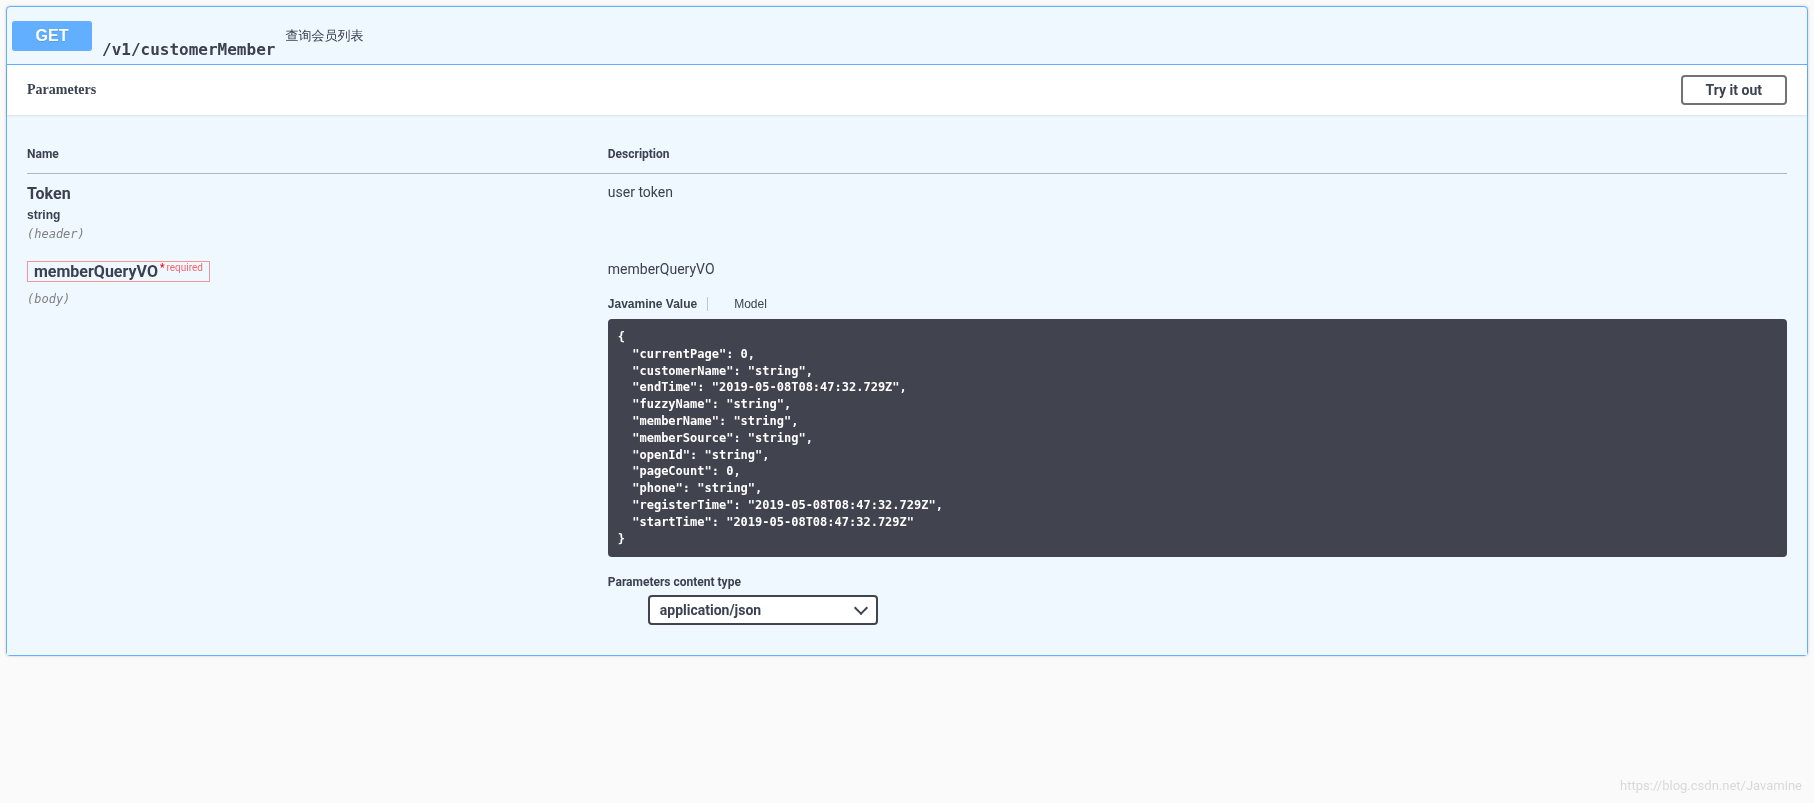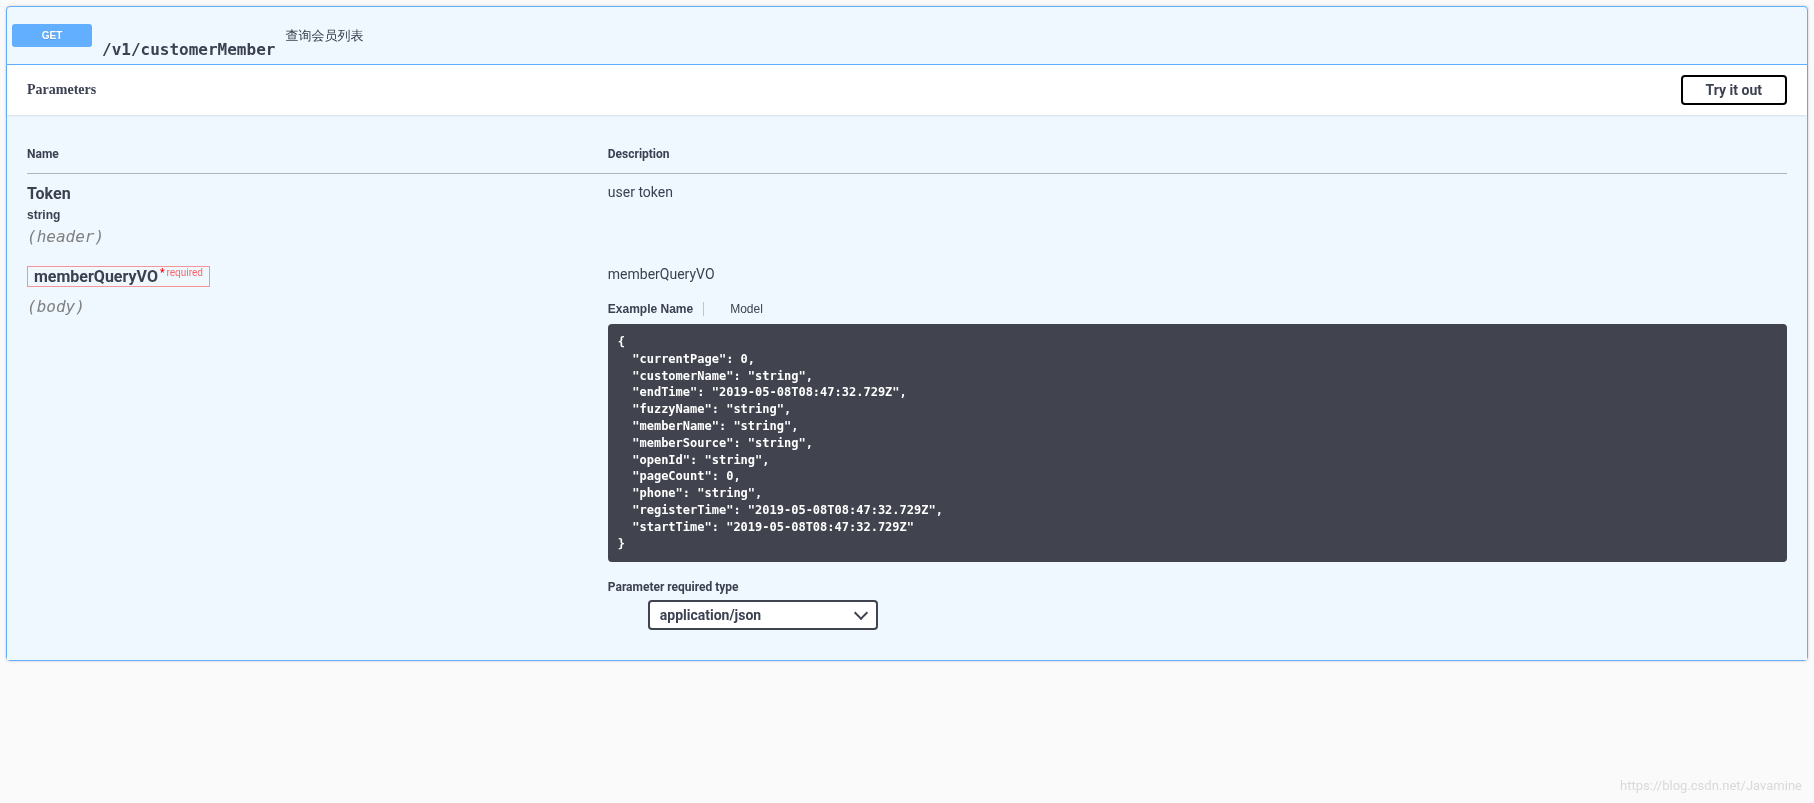--- a/index.html
+++ b/index.html
@@ -22,21 +22,21 @@
     align-items: center;
     padding: 5px;
     background: rgba(97,175,254,.1);
     border-bottom: 1px solid #61affe;
     cursor: pointer;
   }
   .method {
     background: #61affe;
     color: #fff;
     font-weight: 700;
-    font-size: 10px;
+    font-size: 16px;
     min-width: 80px;
     text-align: center;
     padding: 6px 15px;
     border-radius: 3px;
     text-shadow: 0 1px 0 rgba(0,0,0,.1);
     font-family: sans-serif;
   }
   .path {
     font-family: "Consolas", "Monaco", monospace;
     font-size: 16px;
@@ -64,21 +64,21 @@
     min-height: 50px;
   }
   .section-header h4 {
     font-size: 14px;
     font-weight: 700;
     color: #3b4151;
     font-family: Liberation Serif, serif;
   }
   .try-out-btn {
     background: transparent;
-    border: 2px solid #000000;
+    border: 2px solid #737373;
     border-radius: 4px;
     padding: 5px 23px;
     font-weight: 700;
     font-size: 14px;
     color: #3b4151;
     cursor: pointer;
     font-family: inherit;
   }
   .params-wrap {
     padding: 20px;
@@ -127,21 +127,21 @@
   }
   .param-type {
     font-family: Liberation Sans, sans-serif;
     font-size: 12px;
     font-weight: 600;
     color: #3b4151;
     padding: 5px 0;
   }
   .param-in {
     font-family: "Consolas","Monaco",monospace;
-    font-size: 16px;
+    font-size: 12px;
     font-style: italic;
     color: #808080;
   }
   .param-desc {
     font-size: 14px;
     color: #3b4151;
     margin-bottom: 2px;
   }
   .tabs {
     display: flex;
@@ -261,39 +261,39 @@
               <span class="param-name required-box">
                 <span>memberQueryVO</span><span class="required-star">*</span><span class="required-label">required</span>
               </span>
               <div class="param-type"></div>
               <div class="param-in">(body)</div>
             </td>
             <td>
               <div class="param-desc">memberQueryVO</div>
 
               <div class="tabs">
-                <div class="tab active">Example Name</div>
+                <div class="tab active">Javamine Value</div>
                 <div class="tab">Model</div>
               </div>
 
               <pre class="example-box">{
   "currentPage": 0,
   "customerName": "string",
   "endTime": "2019-05-08T08:47:32.729Z",
   "fuzzyName": "string",
   "memberName": "string",
   "memberSource": "string",
   "openId": "string",
   "pageCount": 0,
   "phone": "string",
   "registerTime": "2019-05-08T08:47:32.729Z",
   "startTime": "2019-05-08T08:47:32.729Z"
 }</pre>
 
-              <label class="content-type-label">Parameter required type</label>
+              <label class="content-type-label">Parameters content type</label>
               <div class="content-type-select">
                 <select>
                   <option>application/json</option>
                 </select>
                 
               </div>
             </td>
           </tr>
         </tbody>
       </table>

